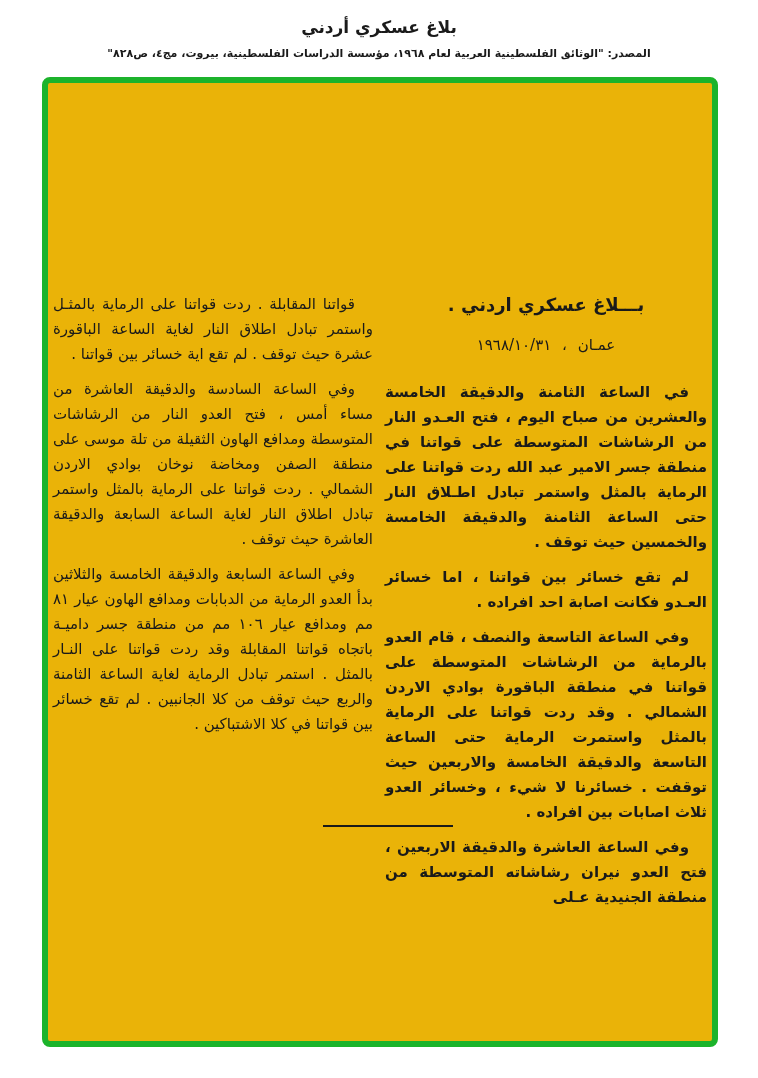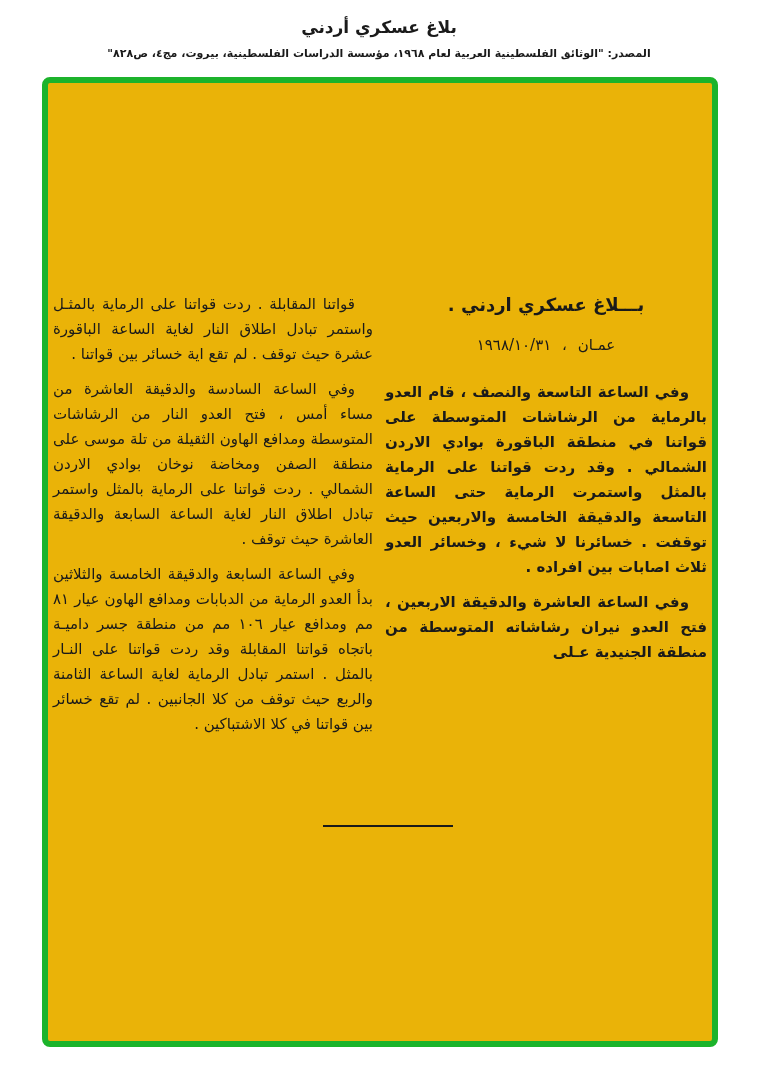--- a/index.html
+++ b/index.html
@@ -70,20 +70,22 @@
   <div class="page-title">بلاغ عسكري أردني</div>
   <div class="source-line">المصدر: "الوثائق الفلسطينية العربية لعام ١٩٦٨، مؤسسة الدراسات الفلسطينية، بيروت، مج٤، ص٨٢٨"</div>
 </div>
 
 <div class="frame">
   <div class="content">
 
     <div class="col col-right">
       <div class="doc-title">بـــلاغ عسكري اردني .</div>
       <div class="dateline">عمـان ، ١٩٦٨/١٠/٣١</div>
+      <p class="body-par">في الساعة الثامنة والدقيقة الخامسة والعشرين من صباح اليوم ، فتح العـدو النار من الرشاشات المتوسطة على قواتنا في منطقة جسر الامير عبد الله ردت قواتنا على الرماية بالمثل واستمر تبادل اطـلاق النار حتى الساعة الثامنة والدقيقة الخامسة والخمسين حيث توقف .</p>
+      <p class="body-par">لم تقع خسائر بين قواتنا ، اما خسائر العـدو فكانت اصابة احد افراده .</p>
       <p class="body-par">وفي الساعة التاسعة والنصف ، قام العدو بالرماية من الرشاشات المتوسطة على قواتنا في منطقة الباقورة بوادي الاردن الشمالي . وقد ردت قواتنا على الرماية بالمثل واستمرت الرماية حتى الساعة التاسعة والدقيقة الخامسة والاربعين حيث توقفت . خسائرنا لا شيء ، وخسائر العدو ثلاث اصابات بين افراده .</p>
       <p class="body-par">وفي الساعة العاشرة والدقيقة الاربعين ، فتح العدو نيران رشاشاته المتوسطة من منطقة الجنيدية عـلى</p>
     </div>
 
     <div class="col col-left">
       <p class="body-par">قواتنا المقابلة . ردت قواتنا على الرماية بالمثـل واستمر تبادل اطلاق النار لغاية الساعة الباقورة عشرة حيث توقف . لم تقع اية خسائر بين قواتنا .</p>
       <p class="body-par">وفي الساعة السادسة والدقيقة العاشرة من مساء أمس ، فتح العدو النار من الرشاشات المتوسطة ومدافع الهاون الثقيلة من تلة موسى على منطقة الصفن ومخاضة نوخان بوادي الاردن الشمالي . ردت قواتنا على الرماية بالمثل واستمر تبادل اطلاق النار لغاية الساعة السابعة والدقيقة العاشرة حيث توقف .</p>
       <p class="body-par">وفي الساعة السابعة والدقيقة الخامسة والثلاثين بدأ العدو الرماية من الدبابات ومدافع الهاون عيار ٨١ مم ومدافع عيار ١٠٦ مم من منطقة جسر داميـة باتجاه قواتنا المقابلة وقد ردت قواتنا على النـار بالمثل . استمر تبادل الرماية لغاية الساعة الثامنة والربع حيث توقف من كلا الجانبين . لم تقع خسائر بين قواتنا في كلا الاشتباكين .</p>
     </div>
 

